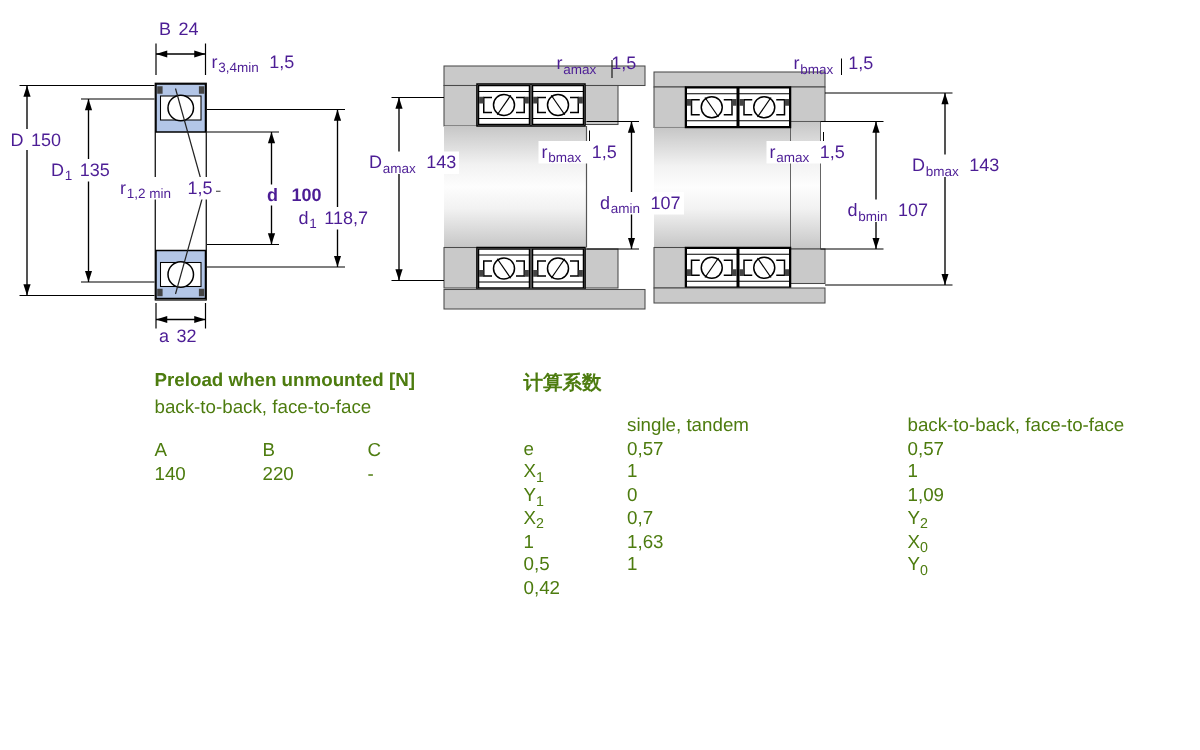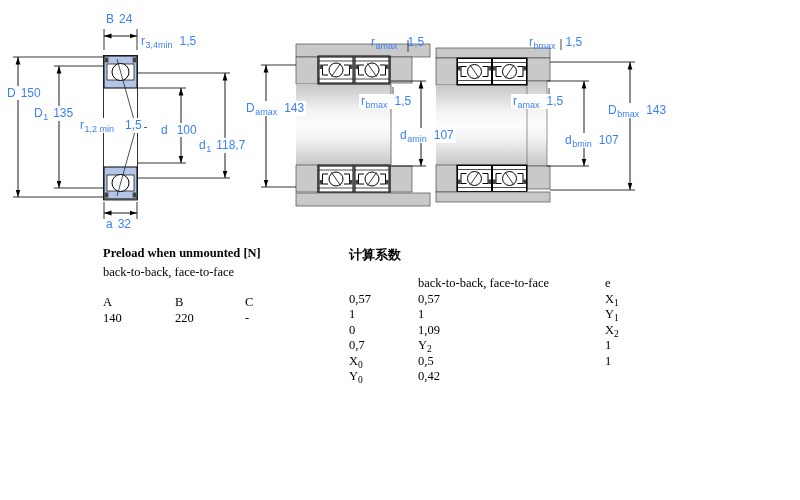--- a/index.html
+++ b/index.html
@@ -5,29 +5,29 @@
   * { margin:0; padding:0; box-sizing:border-box; }
   body { background:#e8e8e8; font-family:"Liberation Sans", sans-serif; }
   #stage {
     position:relative; width:800px; height:500px; background:#ffffff;
     overflow:hidden;
   }
   svg { position:absolute; left:0; top:0; }
 
   
   .dim {
-    position:absolute; font:12px "Liberation Sans", sans-serif; color:#3b82f6;
+    position:absolute; font:12px "Liberation Sans", sans-serif; color:#4c1d95;
     white-space:nowrap; z-index:5; line-height:14px;
   }
   .dim.bg { background:#fff; padding:0 2px; }
   .dim .sub { font-size:9px; position:relative; top:3px; margin-left:0.5px; }
   .dim .val { margin-left:7px; }
 
   
-  .tbl { position:absolute; font-family:Liberation Serif, serif; font-size:12.5px; color:#000000; z-index:4; }
+  .tbl { position:absolute; font-family:Liberation Sans, sans-serif; font-size:12.5px; color:#4d7c0f; z-index:4; }
   .t-title { font-weight:bold; font-size:12.5px; white-space:nowrap; }
   .t-sub { margin-top:4px; white-space:nowrap; }
   .p-grid { display:grid; grid-template-columns:72px 70px 1fr; margin-top:14px; width:220px; }
   .p-grid > span { height:16px; line-height:16px; }
   .f-grid { display:grid; grid-template-columns:69px 187px 160px; margin-top:12px; width:416px; }
   .f-grid > span { height:15.5px; line-height:15.5px; white-space:nowrap; }
   .f-grid .rsub { font-size:9.5px; position:relative; top:3px; }
 </style>
 </head>
 <body>
@@ -174,21 +174,21 @@
       <line x1="561" y1="39" x2="561" y2="50" stroke="#000" stroke-width="0.7"></line>
       <line x1="549" y1="88" x2="549" y2="97" stroke="#000" stroke-width="0.7"></line>
     </g>
   </svg>
 
   <div class="dim" style="left:106px; top:12px;"><span class="sym">B</span><span class="val" style="margin-left:5px">24</span></div>
   <div class="dim" style="left:141px; top:34px;"><span class="sym">r</span><span class="sub">3,4min</span><span class="val">1,5</span></div>
   <div class="dim bg" style="left:5px; top:86px;"><span class="sym">D</span><span class="val" style="margin-left:5px">150</span></div>
   <div class="dim bg" style="left:32px; top:106px;"><span class="sym">D</span><span class="sub">1</span><span class="val" style="margin-left:5px">135</span></div>
   <div class="dim bg" style="left:78px; top:94px;margin-top:24px;"><span class="sym">r</span><span class="sub">1,2 min</span><span class="val" style="margin-left:11px">1,5</span></div>
-  <div class="dim bg" style="left:159px; top:123px;"><span class="sym">d</span><span class="val" style="margin-left:9px">100</span></div>
+  <div class="dim bg" style="left:176px; top:123px;font-weight:bold;"><span class="sym">d</span><span class="val" style="margin-left:9px">100</span></div>
   <div class="dim bg" style="left:197px; top:138px;"><span class="sym">d</span><span class="sub">1</span><span class="val" style="margin-left:5px">118,7</span></div>
   <div class="dim" style="left:106px; top:217px;"><span class="sym">a</span><span class="val" style="margin-left:5px">32</span></div>
 
   <div class="dim" style="left:371px; top:35px;"><span class="sym">r</span><span class="sub">amax</span><span class="val" style="margin-left:10px">1,5</span></div>
   <div class="dim bg" style="left:244px; top:101px;"><span class="sym">D</span><span class="sub">amax</span><span class="val">143</span></div>
   <div class="dim bg" style="left:359px; top:94px;"><span class="sym">r</span><span class="sub">bmax</span><span class="val">1,5</span></div>
   <div class="dim bg" style="left:398px; top:128px;"><span class="sym">d</span><span class="sub">amin</span><span class="val">107</span></div>
 
   <div class="dim" style="left:529px; top:35px;"><span class="sym">r</span><span class="sub">bmax</span><span class="val" style="margin-left:10px">1,5</span></div>
   <div class="dim bg" style="left:511px; top:94px;"><span class="sym">r</span><span class="sub">amax</span><span class="val">1,5</span></div>
@@ -205,39 +205,41 @@
       <span>140</span>
       <span>220</span>
       <span>-</span>
     </div>
   </div>
 
   <div class="tbl" style="left:349px; top:246px;">
     <div class="t-title" style="font-size:13px">计算系数</div>
     <div class="f-grid">
       <span></span>
+      <span>single, tandem</span>
       <span>back-to-back, face-to-face</span>
 
       <span><span>e</span><span class="rsub"></span></span>
       <span>0,57</span>
       <span>0,57</span>
 
       <span><span>X</span><span class="rsub">1</span></span>
       <span>1</span>
       <span>1</span>
 
       <span><span>Y</span><span class="rsub">1</span></span>
       <span>0</span>
       <span>1,09</span>
 
       <span><span>X</span><span class="rsub">2</span></span>
       <span>0,7</span>
 
       <span><span>Y</span><span class="rsub">2</span></span>
       <span>1</span>
+      <span>1,63</span>
 
       <span><span>X</span><span class="rsub">0</span></span>
       <span>0,5</span>
       <span>1</span>
 
       <span><span>Y</span><span class="rsub">0</span></span>
       <span>0,42</span>
     </div>
   </div>
 

